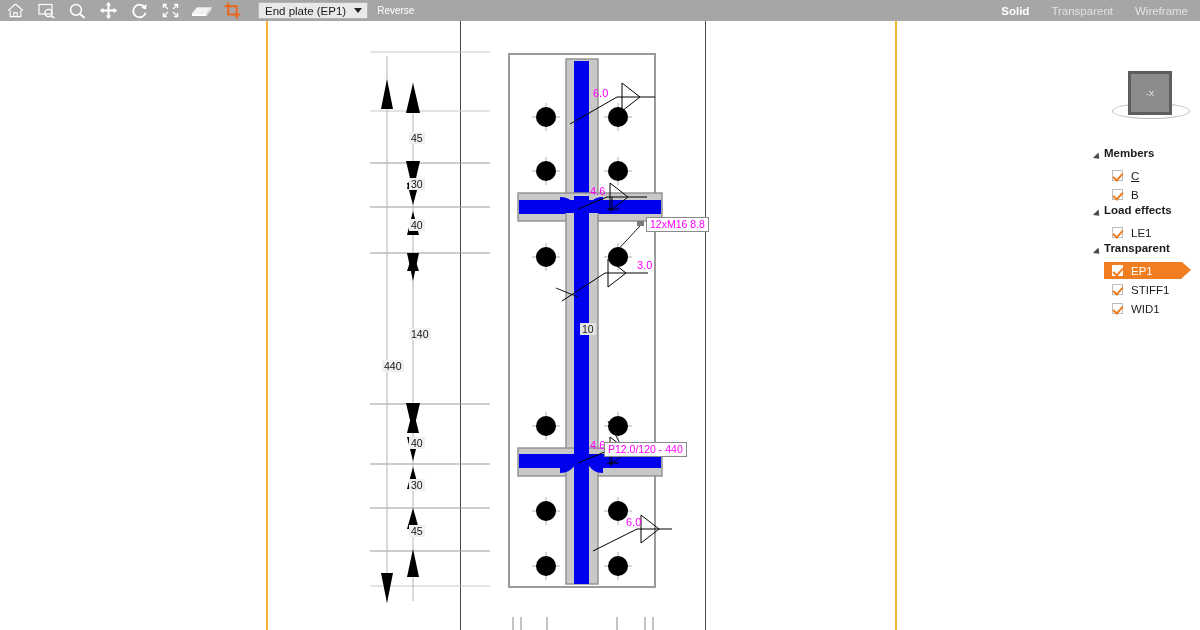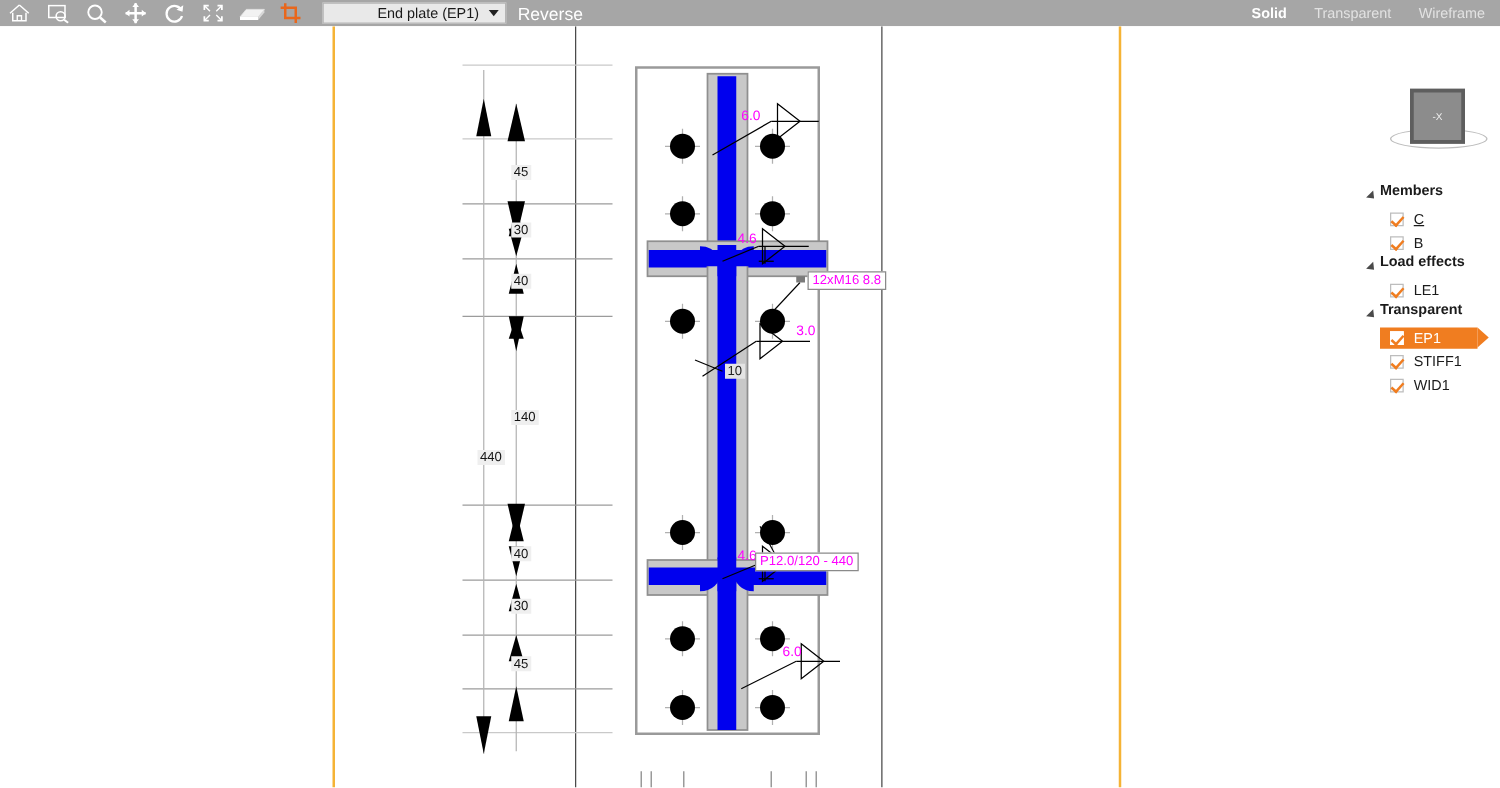--- a/index.html
+++ b/index.html
@@ -28,31 +28,31 @@
     margin-left: 10px;
     height: 17px;
     background: #e9e9e9;
     border: 1px solid #b4b4b4;
     display: flex; align-items: center;
     padding: 0 2px 0 6px;
     font-size: 11.5px; color: #1a1a1a;
     cursor: pointer;
     min-width: 92px;
   }
-  .tb-combo .cv { flex: 1; white-space: nowrap; margin-left: 37px; }
+  .tb-combo .cv { flex: 1; white-space: nowrap; }
   .tb-combo .carrow {
     margin-left: 8px; margin-right: 3px;
     width: 0; height: 0;
     border-left: 4px solid transparent;
     border-right: 4px solid transparent;
     border-top: 5px solid #202020;
   }
   .tb-text {
     margin-left: 9px;
-    font-size: 14px; color: #ffffff;
+    font-size: 10px; color: #ffffff;
     white-space: nowrap; cursor: pointer;
   }
   #tb-right {
     position: absolute; right: 0; top: 0; height: 21px;
     display: flex; align-items: center; padding-right: 12px;
   }
   .tb-right-item {
     font-size: 11.5px; color: #e2e2e2;
     margin-left: 22px; white-space: nowrap; cursor: pointer;
   }
@@ -98,20 +98,21 @@
     border: 1px solid #8a8a8a;
     padding: 0 3px; line-height: 13px;
     white-space: nowrap;
   }
   .greylabel {
     position: absolute;
     font-size: 10.5px; color: #222;
     background: #e4e4e4;
     padding: 0 2px; line-height: 12px;
     white-space: nowrap;
+    margin-top: 32px;
   }
 
   
   #viewcube { position: absolute; left: 1108px; top: 46px; width: 86px; height: 62px; }
   #cube-face {
     position: absolute; left: 20px; top: 4px;
     width: 44px; height: 44px;
     background: #8c8c8c;
     border: 3px solid #5e5e5e;
     display: flex; align-items: center; justify-content: center;

